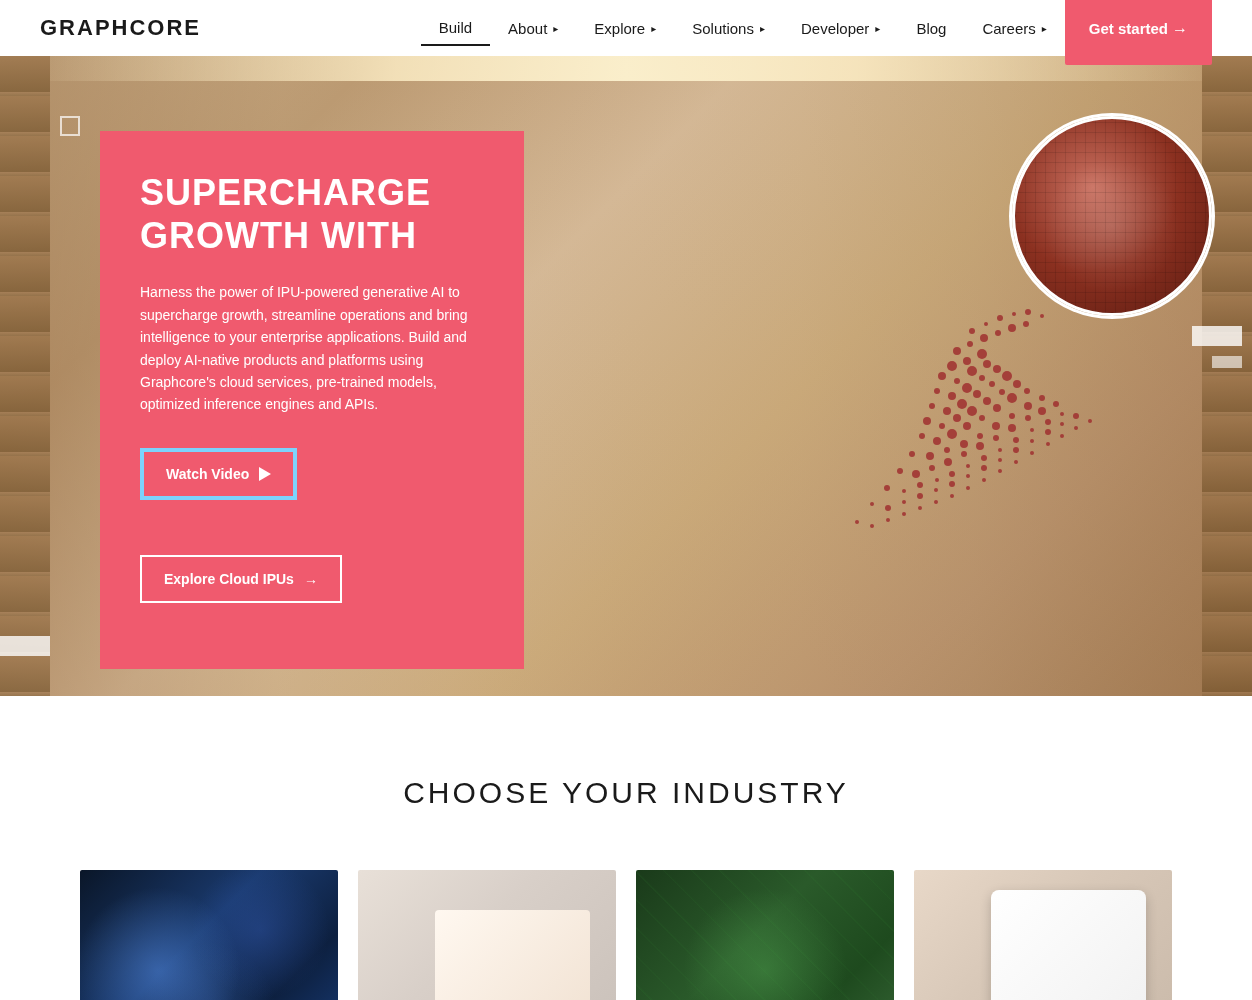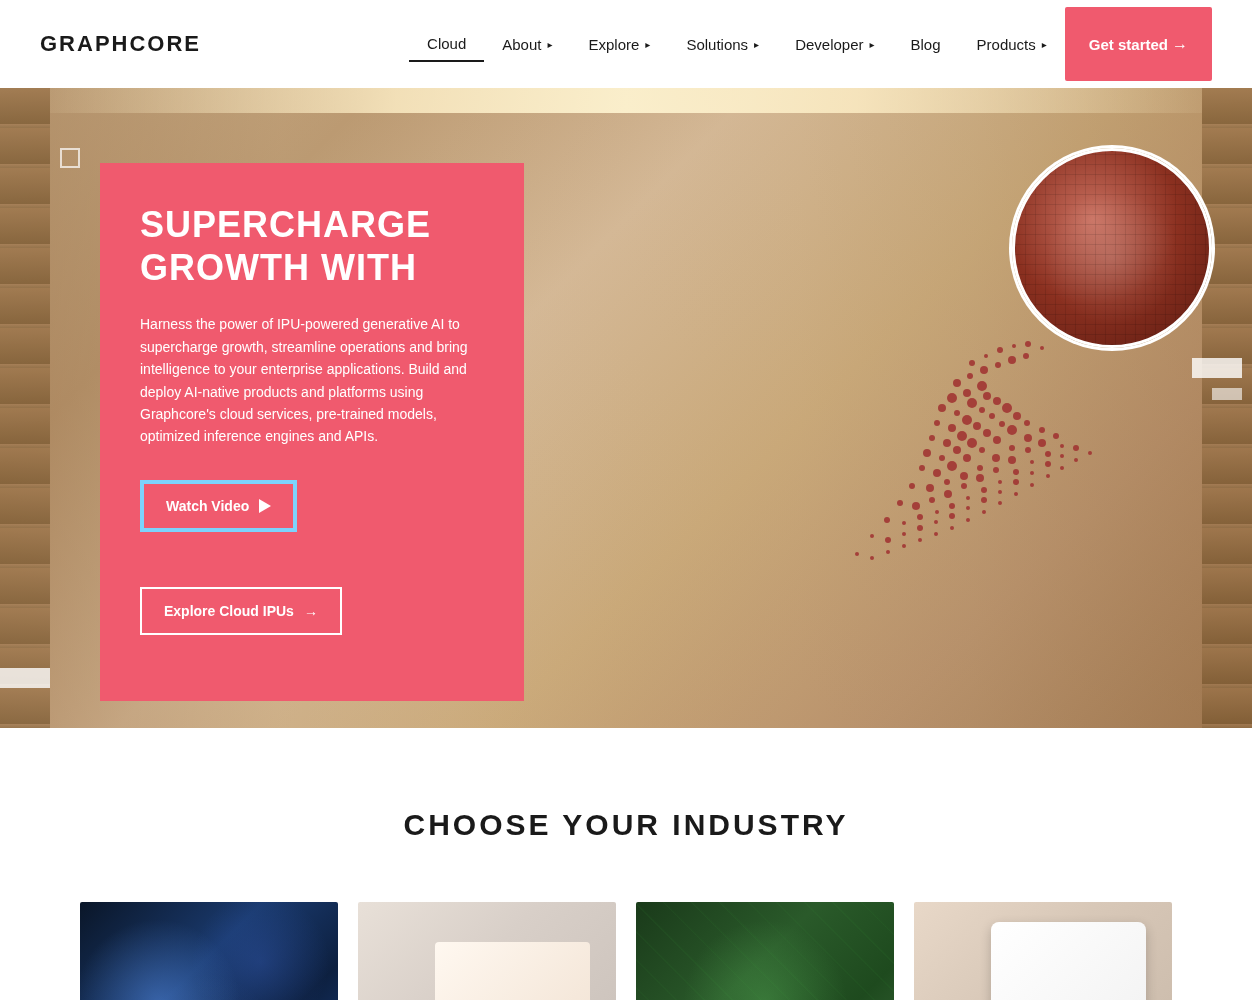--- a/index.html
+++ b/index.html
@@ -6,21 +6,21 @@
     body { font-family: 'Arial', sans-serif; background: #fff; overflow-x: hidden; width: 1252px; }
 
     
     .navbar {
       position: relative;
       z-index: 100;
       display: flex;
       align-items: center;
       justify-content: space-between;
       padding: 0 40px;
-      height: 88px;
+      height: 56px;
       background: #fff;
     }
     .navbar-logo {
       font-weight: 900;
       font-size: 22px;
       letter-spacing: 2px;
       color: #1a1a1a;
       text-transform: uppercase;
       font-family: 'Arial Black', sans-serif;
     }
@@ -224,21 +224,21 @@
     }
 
     
     .bottom-section {
       background: #fff;
       padding: 80px 40px 20px;
     }
     .section-title {
       text-align: center;
       font-size: 30px;
-      font-weight: 700;
+      font-weight: 400;
       letter-spacing: 3px;
       text-transform: uppercase;
       color: #1a1a1a;
       margin-bottom: 60px;
       font-family: 'Arial Black', sans-serif;
     }
 
     
     .industry-cards {
       display: grid;
@@ -340,21 +340,21 @@
     }
   </style>
 </head>
 <body>
 
 <nav class="navbar">
   <div class="navbar-logo">GRAPHCORE</div>
 
   <ul class="navbar-nav">
     <li class="nav-home">
-      <a href="#">Cloud</a>
+      <a href="#">Build</a>
     </li>
     <li>
       <a href="#">
         <span>About</span>
         <span class="nav-arrow">▸</span>
       </a>
     </li>
     <li>
       <a href="#">
         <span>Explore</span>
@@ -371,21 +371,21 @@
       <a href="#">
         <span>Developer</span>
         <span class="nav-arrow">▸</span>
       </a>
     </li>
     <li>
       <a href="#">Blog</a>
     </li>
     <li>
       <a href="#">
-        <span>Products</span>
+        <span>Careers</span>
         <span class="nav-arrow">▸</span>
       </a>
     </li>
     <li>
       <a href="#" class="btn-get-started">
         <span>Get started</span>
         <span class="arrow">→</span>
       </a>
     </li>
   </ul>

